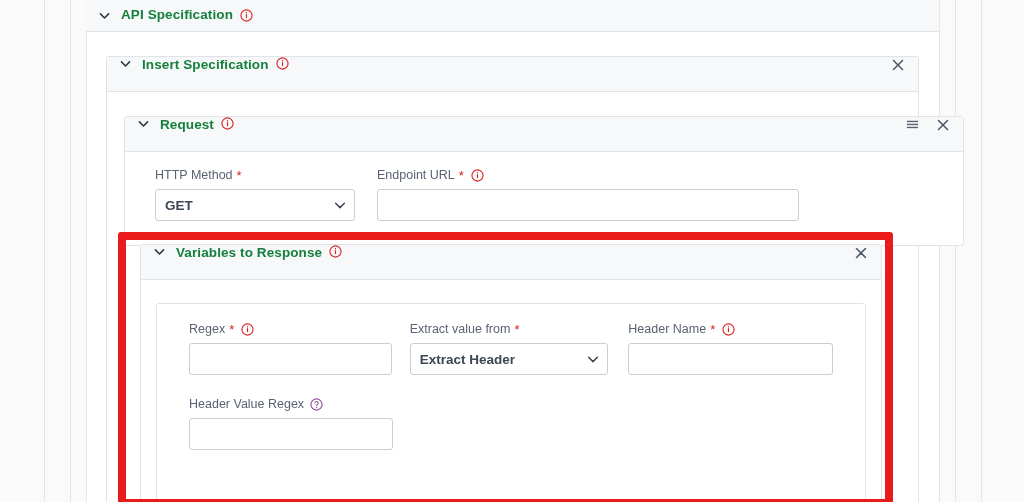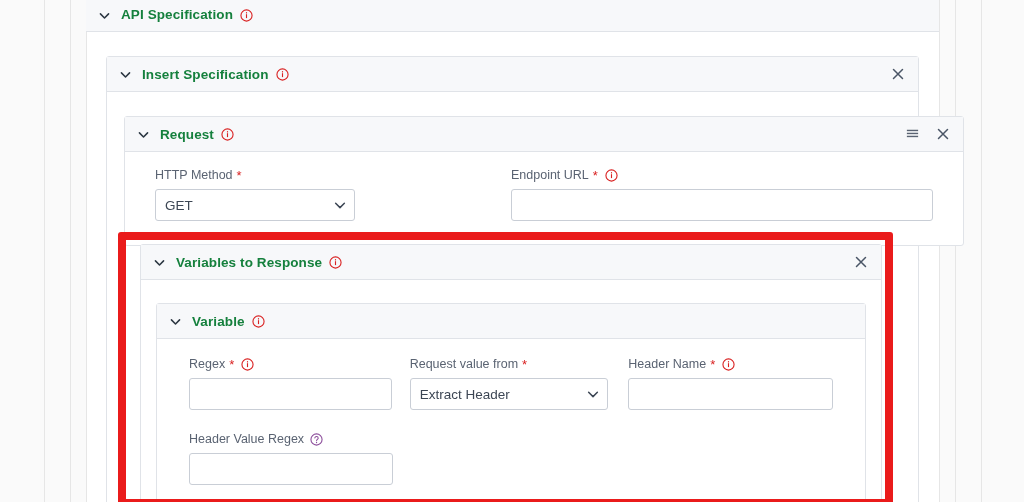--- a/index.html
+++ b/index.html
@@ -34,21 +34,21 @@
   }
 
   
   .panel {
     background: #ffffff;
     border: 1px solid #e0e3e8;
     border-radius: 3px;
   }
   .panel-header {
     display: flex;
-    align-items: center;
+    align-items: flex-start;
     background: #f7f8fa;
     border-bottom: 1px solid #e0e3e8;
     padding: 0 12px;
     height: 35px;
   }
   .panel-header .title {
     font-size: 13.5px;
     font-weight: bold;
     color: #15803d;
     letter-spacing: 0.1px;
@@ -132,20 +132,21 @@
     border: 1px solid #c9ced6;
     border-radius: 3px;
     background: #ffffff;
     font-size: 13.5px;
     color: #3c4654;
     padding: 0 30px 0 9px;
     display: flex;
     align-items: center;
     cursor: pointer;
     user-select: none;
+    font-weight: bold;
   }
   .sel-caret {
     position: absolute;
     right: 8px; top: 9px;
     width: 14px; height: 14px;
     pointer-events: none;
   }
 
   
   #api-spec-panel {
@@ -165,21 +166,21 @@
   }
 
   #request-panel {
     position: absolute;
     left: 124px; top: 116px;
     width: 840px;
     height: 130px;
   }
   #request-panel .panel-body { padding: 16px 30px 0 30px; }
 
-  .row { display: flex; justify-content: space-between; }
+  .row { display: flex; }
   .col-http { width: 200px; margin-right: 22px; }
   .col-url  { width: 422px; }
 
   
   #vars-panel {
     position: absolute;
     left: 140px; top: 244px;
     width: 742px;
     bottom: -30px;
   }
@@ -348,35 +349,20 @@
       <span class="hdr-icon">
         <svg viewBox="0 0 16 16" width="16" height="16">
             <path d="M3.5 3.5 L12.5 12.5 M12.5 3.5 L3.5 12.5" stroke="#4a5566" stroke-width="1.5" stroke-linecap="round"></path>
           </svg>
       </span>
     </div>
     <div class="panel-body"></div>
   </div>
 
   <div class="panel" id="variable-panel">
-    <div class="panel-header">
-      <span class="chev">
-        <svg viewBox="0 0 16 16" width="13" height="13">
-            <path d="M3 6 L8 11 L13 6" fill="none" stroke="#2c3742" stroke-width="1.9" stroke-linecap="round" stroke-linejoin="round"></path>
-          </svg>
-      </span>
-      <span class="title">Variable</span>
-      <span class="info-icon">
-        <svg viewBox="0 0 14 14" width="13" height="13">
-          <circle cx="7" cy="7" r="6" fill="none" stroke="#d92121" stroke-width="1.2"></circle>
-          <rect x="6.4" y="5.6" width="1.2" height="4.2" fill="#d92121"></rect>
-          <rect x="6.4" y="3.4" width="1.2" height="1.4" fill="#d92121"></rect>
-        </svg>
-      </span>
-    </div>
     <div class="panel-body">
 
       <div class="row">
 
         <div class="col-name">
           <div class="field-label">
             <span>Regex</span>
             <span class="req-star">*</span>
             <span class="info-icon">
               <svg viewBox="0 0 14 14" width="13" height="13">
@@ -384,21 +370,21 @@
                 <rect x="6.4" y="5.6" width="1.2" height="4.2" fill="#d92121"></rect>
                 <rect x="6.4" y="3.4" width="1.2" height="1.4" fill="#d92121"></rect>
               </svg>
             </span>
           </div>
           <input class="txt-input" type="text" value="" placeholder="" style="">
         </div>
 
         <div class="col-extract">
           <div class="field-label">
-            <span>Request value from</span>
+            <span>Extract value from</span>
             <span class="req-star">*</span>
           </div>
           <div class="select-wrap">
             <div class="sel-input">Extract Header</div>
             <span class="sel-caret">
               <svg viewBox="0 0 16 16" width="14" height="14">
                   <path d="M3 6 L8 11 L13 6" fill="none" stroke="#3c4654" stroke-width="1.7" stroke-linecap="round" stroke-linejoin="round"></path>
                 </svg>
             </span>
           </div>

